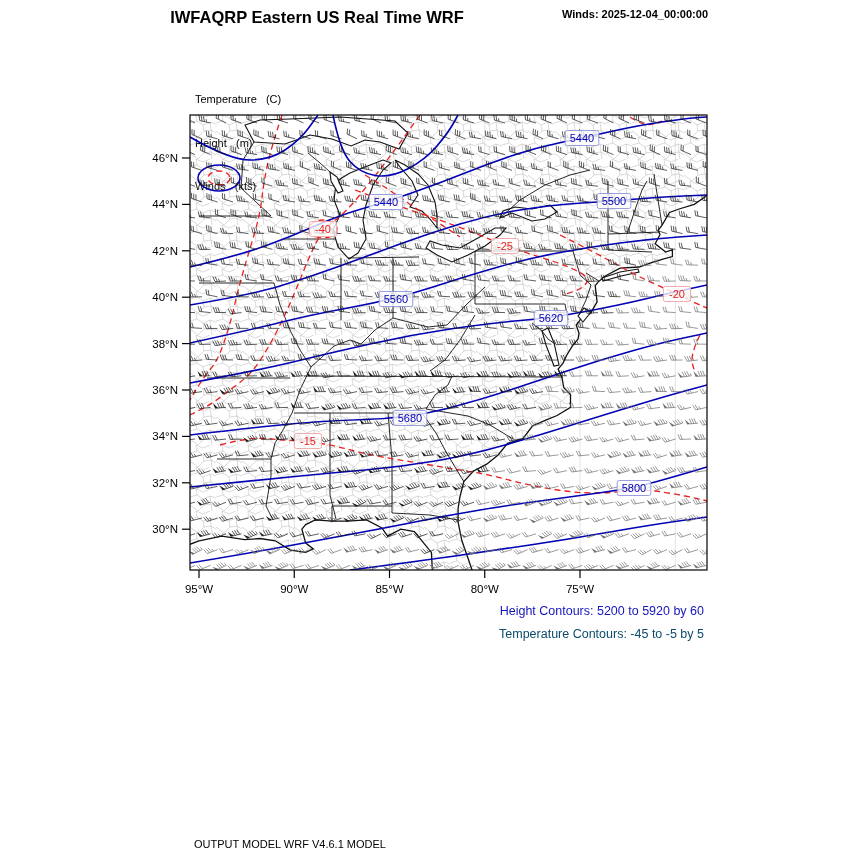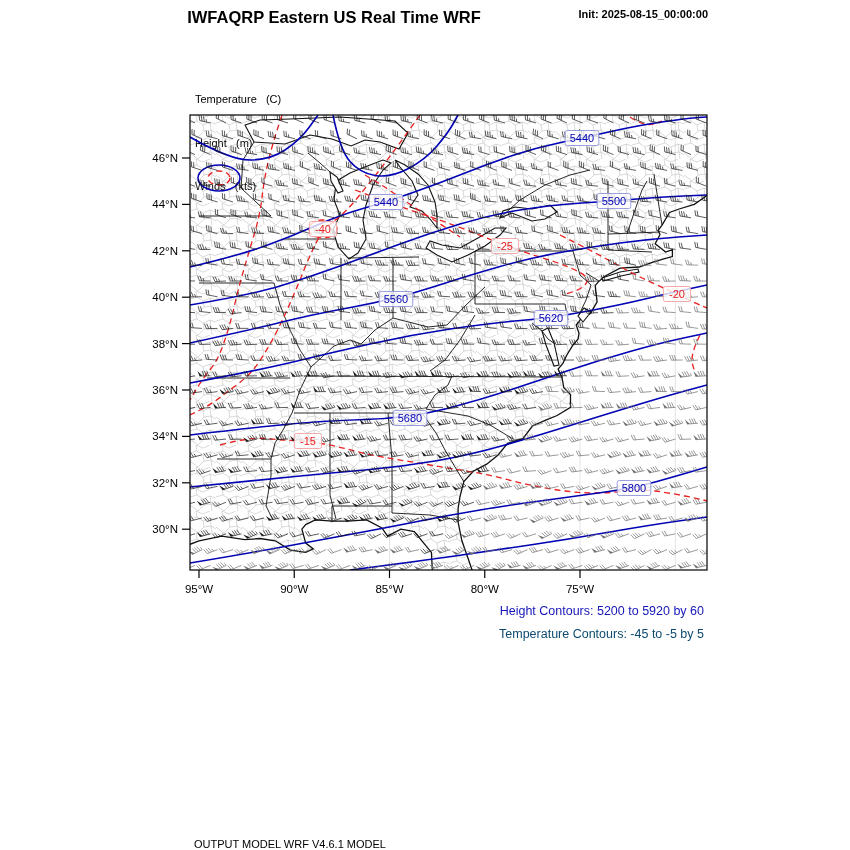--- a/index.html
+++ b/index.html
@@ -1,39 +1,39 @@
 <!DOCTYPE html>
 <html><head>
 <meta charset="utf-8">
 <style>
   html,body{margin:0;padding:0;background:#fff;}
   .page{position:relative;width:850px;height:850px;background:#fff;overflow:hidden;
         font-family:"Liberation Sans",sans-serif;color:#000;}
   .title{position:absolute;left:317px;top:8px;transform:translateX(-50%);
-         font-size:16.5px;font-weight:bold;white-space:nowrap;margin-left:17px;}
+         font-size:16.5px;font-weight:bold;white-space:nowrap;}
   .runinfo{position:absolute;left:508px;top:7px;width:200px;text-align:right;
            font-size:11px;line-height:15px;white-space:nowrap;}
   .runinfo .r1{font-weight:bold;}
   .runinfo .lbl{font-weight:normal;margin-right:3px;}
   .runinfo .r1 .lbl{font-weight:bold;}
   .legend{position:absolute;left:195px;top:63px;font-size:11px;line-height:14.5px;white-space:pre;}
   svg#map{position:absolute;left:0;top:0;}
   .cap{position:absolute;right:146px;white-space:nowrap;font-size:12.5px;}
   .cap-h{top:604px;color:#1515bb;}
   .cap-t{top:627px;color:#0c4a6e;}
   .footer{position:absolute;left:194px;top:808px;font-size:11px;line-height:14.5px;white-space:pre;}
 </style>
 </head>
 <body>
 
 <div class="page">
   <div class="title">IWFAQRP Eastern US Real Time WRF</div>
 
   <div class="runinfo">
-    <div class="r1"><span class="lbl">Init:</span><span>2025-08-15_00:00:00</span></div>
+    <div class="r1"><span class="lbl">Winds:</span><span>2025-12-04_00:00:00</span></div>
   </div>
 
   <div class="legend">
     <div>Temperature   (C)</div>
     <div>Height   (m)</div>
     <div>Winds   (kts)</div>
   </div>
 
   <svg id="map" width="850" height="850">
       <defs>

